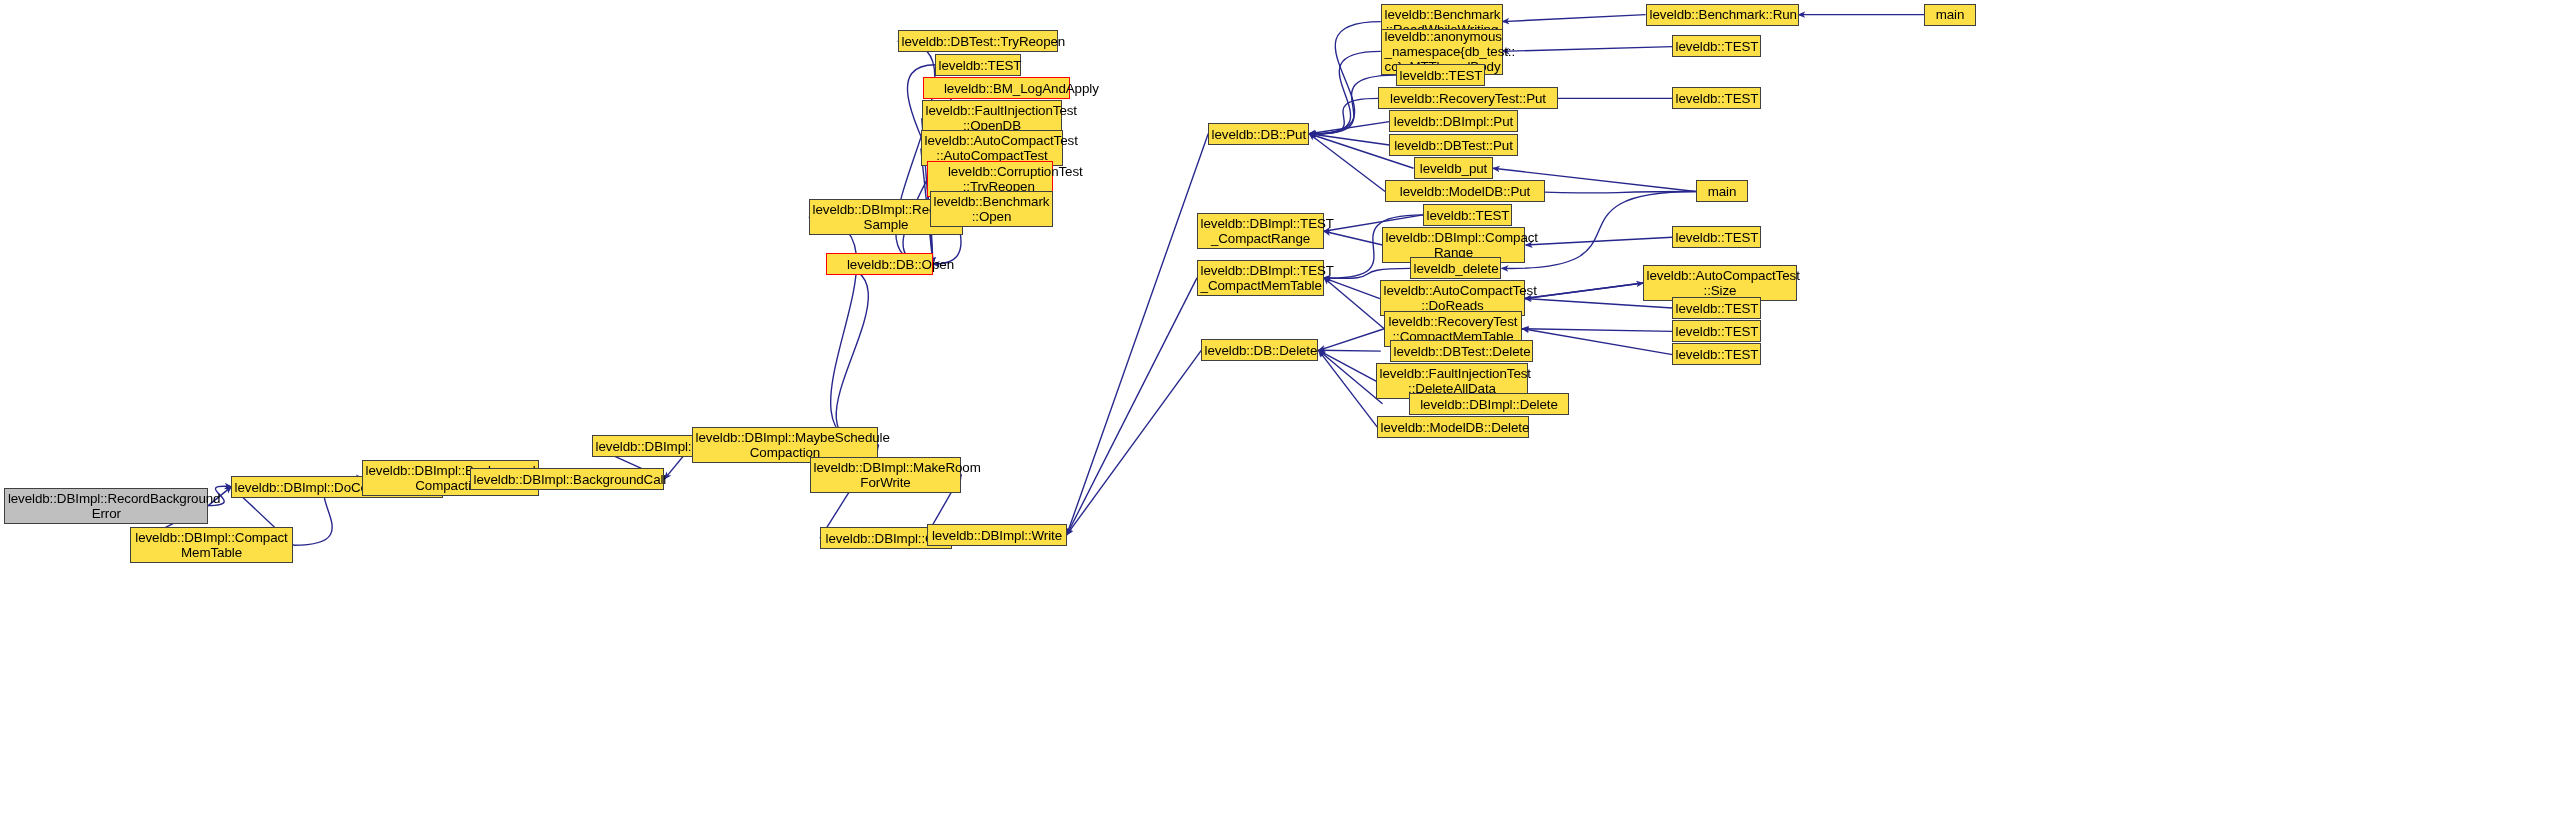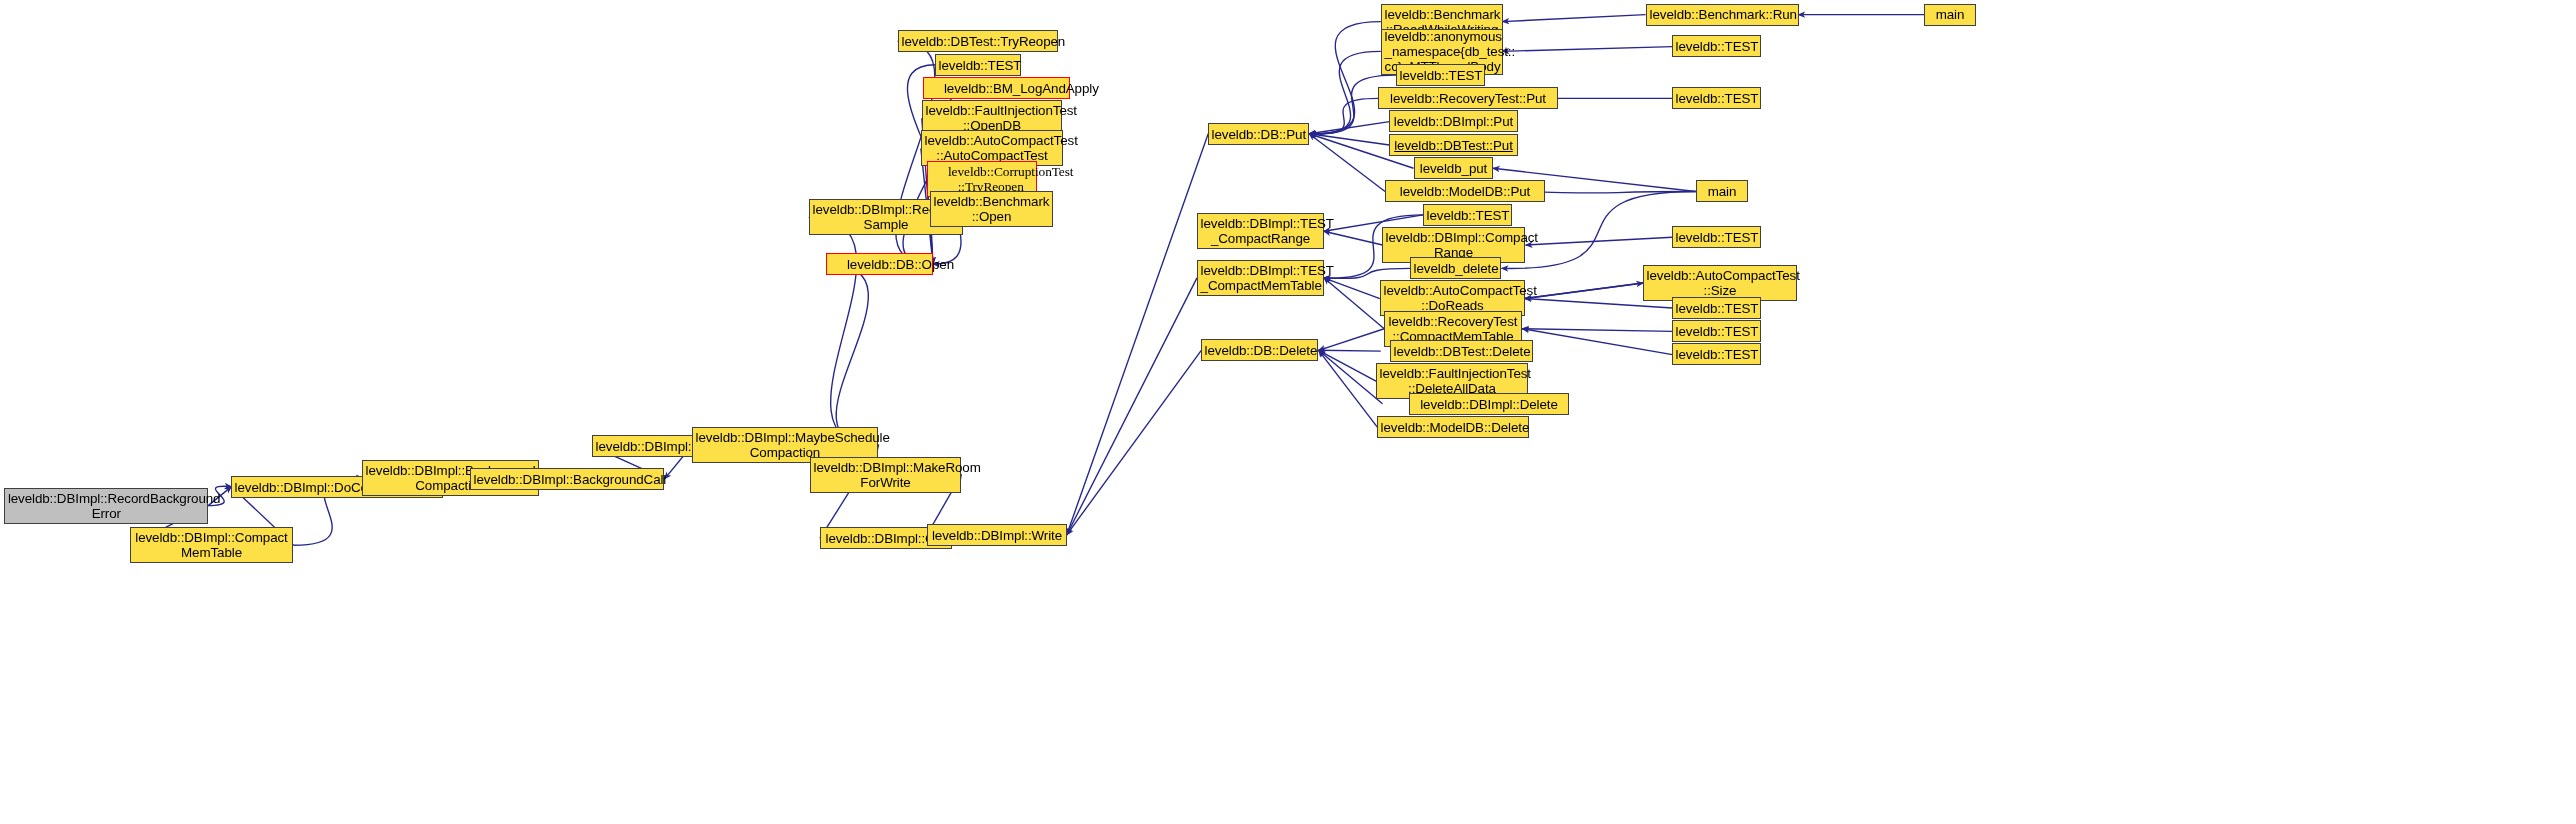--- a/index.html
+++ b/index.html
@@ -142,40 +142,40 @@
 ForWrite</span></div>
       <div class="node" style="left: 820px; top: 527px; width: 132px; height: 22.4px;"><span>leveldb::DBImpl::Get</span></div>
       <div class="node redborder" style="left: 826px; top: 253px; width: 107px; height: 22.4px;"><span>leveldb::DB::Open</span></div>
       <div class="node" style="left: 898px; top: 30px; width: 160px; height: 22.4px;"><span>leveldb::DBTest::TryReopen</span></div>
       <div class="node" style="left: 935px; top: 54px; width: 86px; height: 22.4px;"><span>leveldb::TEST</span></div>
       <div class="node redborder" style="left: 923px; top: 77px; width: 147px; height: 22.4px;"><span>leveldb::BM_LogAndApply</span></div>
       <div class="node" style="left: 922px; top: 100px; width: 140px; height: 36px;"><span>leveldb::FaultInjectionTest
 ::OpenDB</span></div>
       <div class="node" style="left: 921px; top: 130px; width: 142px; height: 36px;"><span>leveldb::AutoCompactTest
 ::AutoCompactTest</span></div>
-      <div class="node redborder" style="left: 927px; top: 161px; width: 110px; height: 36px; font-family: Liberation Serif, serif;"><span>leveldb::CorruptionTest
+      <div class="node redborder" style="left: 927px; top: 161px; width: 126px; height: 36px;"><span>leveldb::CorruptionTest
 ::TryReopen</span></div>
       <div class="node" style="left: 930px; top: 191px; width: 123px; height: 36px;"><span>leveldb::Benchmark
 ::Open</span></div>
       <div class="node" style="left: 927px; top: 524px; width: 140px; height: 22.4px;"><span>leveldb::DBImpl::Write</span></div>
       <div class="node" style="left: 1208px; top: 123px; width: 101px; height: 22.4px;"><span>leveldb::DB::Put</span></div>
       <div class="node" style="left: 1197px; top: 213px; width: 127px; height: 36px;"><span>leveldb::DBImpl::TEST
 _CompactRange</span></div>
       <div class="node" style="left: 1197px; top: 260px; width: 127px; height: 36px;"><span>leveldb::DBImpl::TEST
 _CompactMemTable</span></div>
       <div class="node" style="left: 1201px; top: 339px; width: 117px; height: 22.4px;"><span>leveldb::DB::Delete</span></div>
       <div class="node" style="left: 1381px; top: 3.5px; width: 122px; height: 36px;"><span>leveldb::Benchmark
 ::ReadWhileWriting</span></div>
       <div class="node" style="left: 1381px; top: 28.5px; width: 122px; height: 46px;"><span>leveldb::anonymous
 _namespace{db_test::
 cc}::MTThreadBody</span></div>
       <div class="node" style="left: 1396px; top: 64px; width: 89px; height: 22.4px;"><span>leveldb::TEST</span></div>
       <div class="node" style="left: 1378px; top: 87px; width: 180px; height: 22.4px;"><span>leveldb::RecoveryTest::Put</span></div>
       <div class="node" style="left: 1389px; top: 110px; width: 129px; height: 22.4px;"><span>leveldb::DBImpl::Put</span></div>
-      <div class="node" style="left: 1389px; top: 134px; width: 129px; height: 22.4px; text-decoration: underline;"><span>leveldb::DBTest::Put</span></div>
+      <div class="node" style="left: 1389px; top: 134px; width: 129px; height: 22.4px;"><span>leveldb::DBTest::Put</span></div>
       <div class="node" style="left: 1414px; top: 157px; width: 79px; height: 22.4px;"><span>leveldb_put</span></div>
       <div class="node" style="left: 1385px; top: 180px; width: 160px; height: 22.4px;"><span>leveldb::ModelDB::Put</span></div>
       <div class="node" style="left: 1423px; top: 204px; width: 89px; height: 22.4px;"><span>leveldb::TEST</span></div>
       <div class="node" style="left: 1382px; top: 227px; width: 143px; height: 36px;"><span>leveldb::DBImpl::Compact
 Range</span></div>
       <div class="node" style="left: 1410px; top: 257px; width: 91px; height: 22.4px;"><span>leveldb_delete</span></div>
       <div class="node" style="left: 1380px; top: 280px; width: 145px; height: 36px;"><span>leveldb::AutoCompactTest
 ::DoReads</span></div>
       <div class="node" style="left: 1384px; top: 311px; width: 138px; height: 36px;"><span>leveldb::RecoveryTest
 ::CompactMemTable</span></div>

